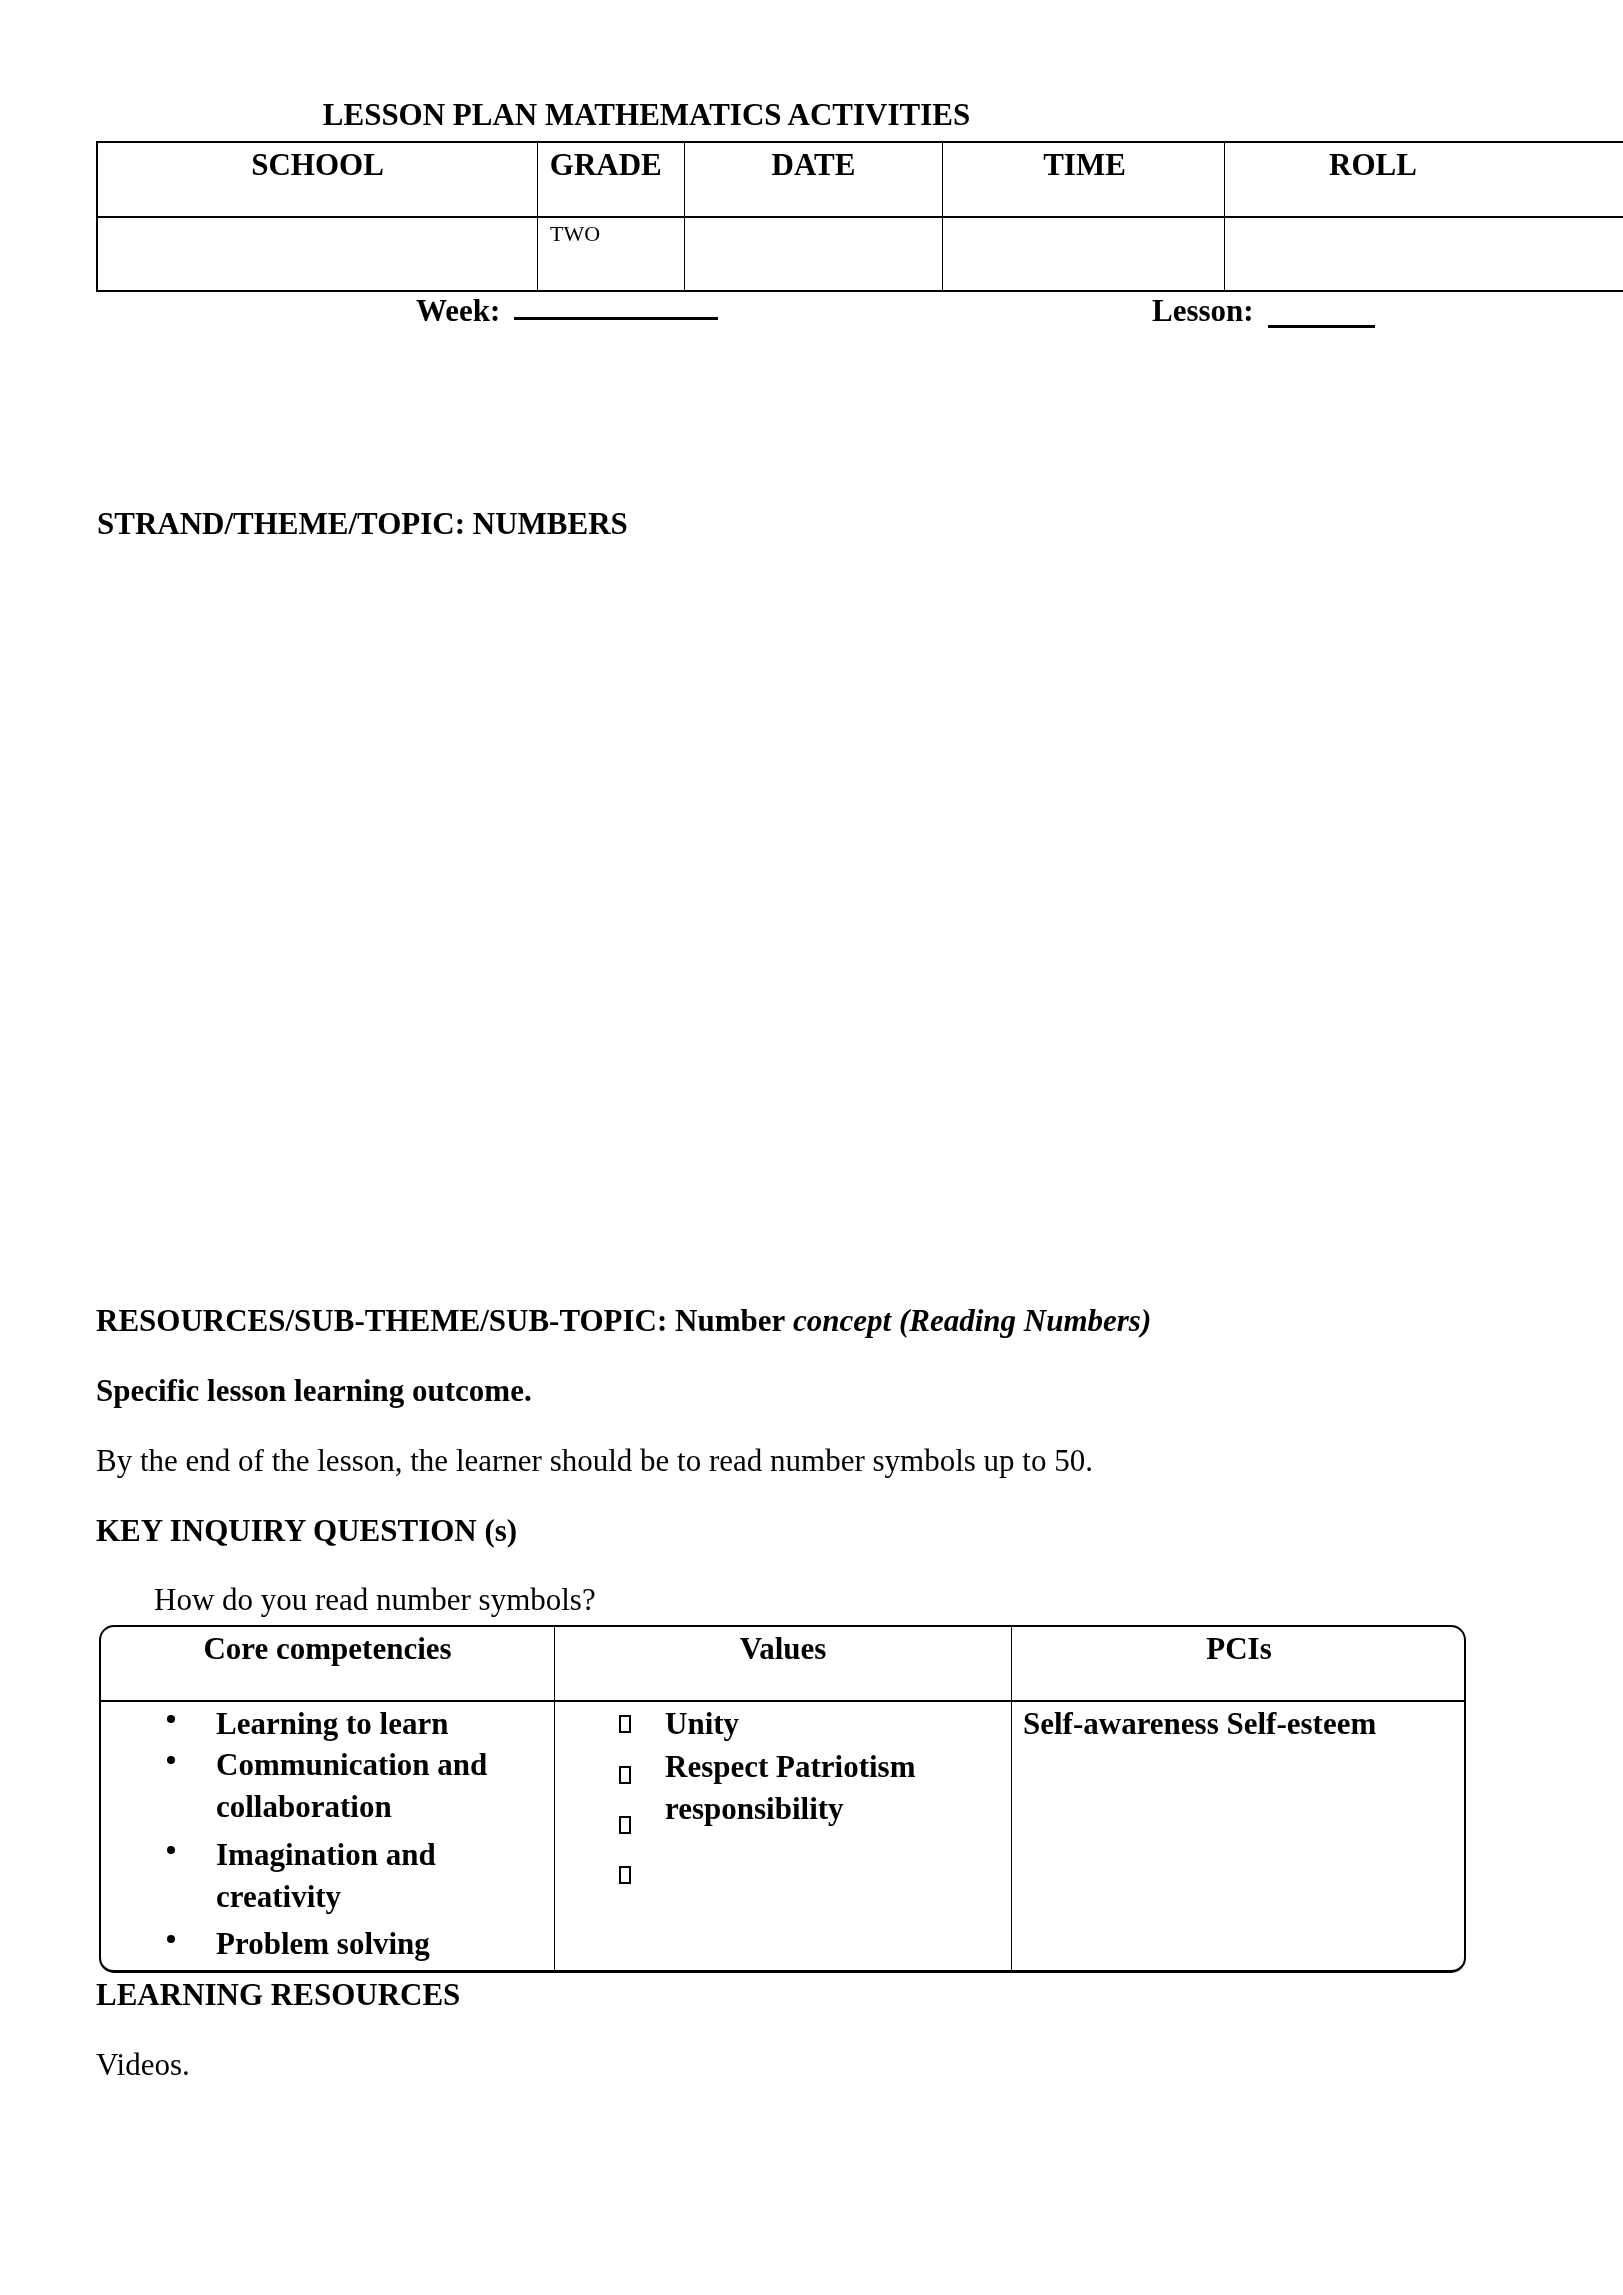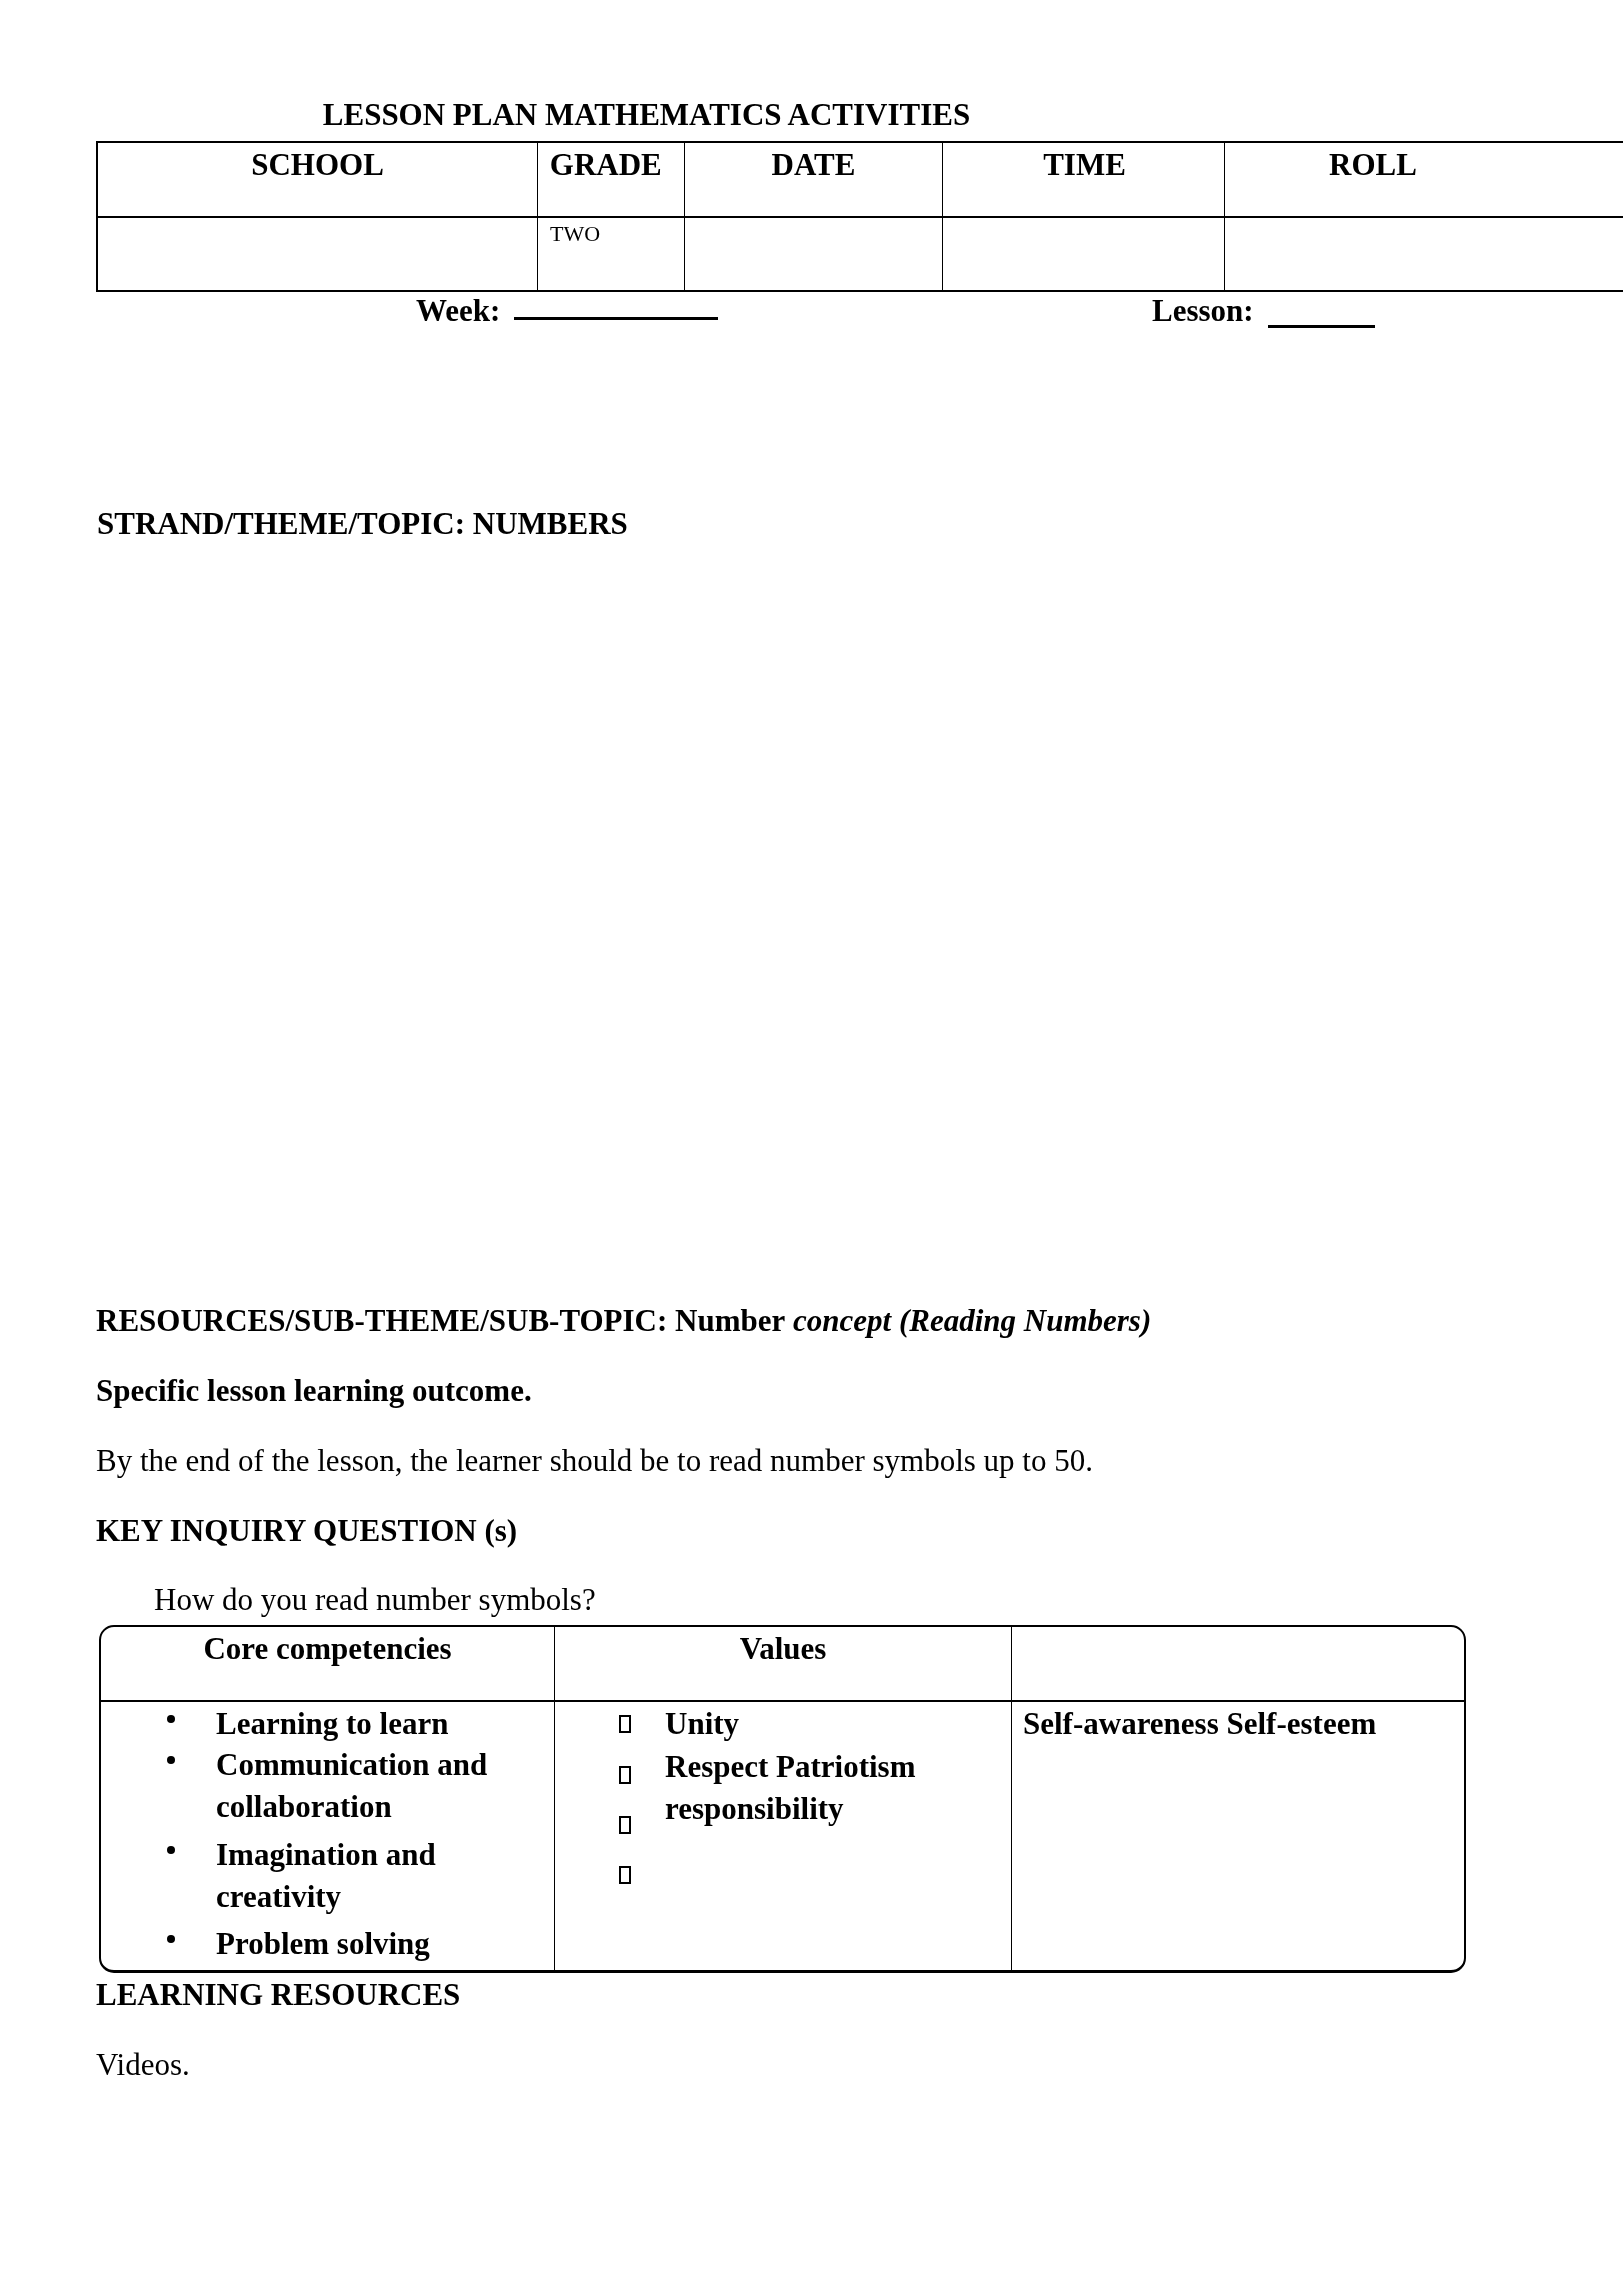--- a/index.html
+++ b/index.html
@@ -81,20 +81,21 @@
 <div class="txt b f48" style="left:96px; top:1515px;">KEY INQUIRY QUESTION (s)</div>
 <div class="txt f48" style="left:154px; top:1584px;">How do you read number symbols?</div>
 
 <div class="comp-table">
   <div class="comp-hline"></div>
   <div class="comp-vline" style="left:453px;"></div>
   <div class="comp-vline" style="left:910px;"></div>
 
   <div class="comp-head" style="left:0; width:453px;">Core competencies</div>
   <div class="comp-head" style="left:454px; width:456px;">Values</div>
+  <div class="comp-head" style="left:911px; width:454px;">PCIs</div>
 
   <div class="bullet-dot" style="left:66px; top:88px;"></div>
   <div class="comp-item" style="left:115px; top:81px;">Learning to learn</div>
 
   <div class="bullet-dot" style="left:66px; top:129px;"></div>
   <div class="comp-item" style="left:115px; top:122px;">Communication and</div>
   <div class="comp-item" style="left:115px; top:164px;">collaboration</div>
 
   <div class="bullet-dot" style="left:66px; top:219px;"></div>
   <div class="comp-item" style="left:115px; top:212px;">Imagination and</div>

